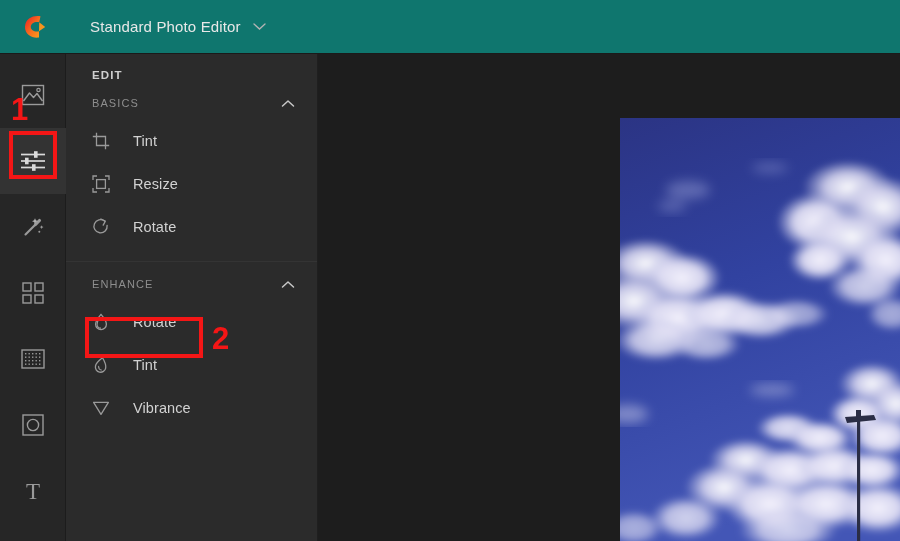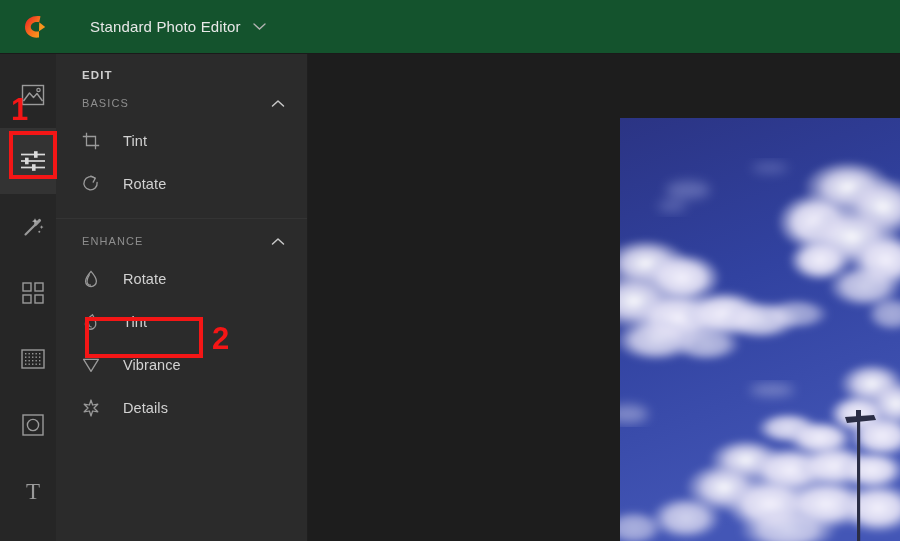--- a/index.html
+++ b/index.html
@@ -14,21 +14,21 @@
   #app {
     position: relative;
     width: 900px; height: 541px;
     background: #1d1d1d;
   }
 
   
   #titlebar {
     position: absolute; left: 0; top: 0;
     width: 900px; height: 54px;
-    background: #14532d;
+    background: #0f766e;
     display: flex; align-items: center;
     border-bottom: 1px solid #1a1a1a;
   }
   #logo-wrap {
     width: 68px; height: 54px;
     display: flex; align-items: center; justify-content: center;
   }
   #logo { display: block; }
   #title-group {
     display: flex; align-items: center; gap: 12px;
@@ -59,21 +59,21 @@
   .rail-item svg { display: block; }
   .rail-letter {
     color: #9a9a9a;
     font-size: 23px;
     font-family: "Liberation Serif", serif;
     line-height: 1;
   }
 
   
   #edit-panel {
-    position: absolute; left: 56px; top: 54px;
+    position: absolute; left: 66px; top: 54px;
     width: 252px; height: 487px;
     background: #2b2b2b;
     border-right: 1px solid #1f1f1f;
     overflow: hidden;
   }
   #panel-title {
     color: #cfcfcf;
     font-size: 11.5px;
     letter-spacing: 1.1px;
     font-weight: bold;
@@ -271,20 +271,32 @@
       <div class="menu-item">
         <span class="menu-icon">
           <svg width="18" height="18" viewBox="0 0 18 18">
             <path d="M4.5 0.8 L4.5 13.5 L17.2 13.5" fill="none" stroke="#9a9a9a" stroke-width="1.3"></path>
             <path d="M0.8 4.5 L13.5 4.5 L13.5 17.2" fill="none" stroke="#9a9a9a" stroke-width="1.3"></path>
           </svg>
         </span>
         <span class="menu-label">Tint</span>
       </div>
 
+      <div class="menu-item">
+        <span class="menu-icon">
+          <svg width="18" height="18" viewBox="0 0 18 18">
+            <path d="M1 5 L1 1 L5 1" fill="none" stroke="#9a9a9a" stroke-width="1.3"></path>
+            <path d="M13 1 L17 1 L17 5" fill="none" stroke="#9a9a9a" stroke-width="1.3"></path>
+            <path d="M17 13 L17 17 L13 17" fill="none" stroke="#9a9a9a" stroke-width="1.3"></path>
+            <path d="M5 17 L1 17 L1 13" fill="none" stroke="#9a9a9a" stroke-width="1.3"></path>
+            <rect x="4.6" y="4.6" width="8.8" height="8.8" fill="none" stroke="#9a9a9a" stroke-width="1.3"></rect>
+          </svg>
+        </span>
+        <span class="menu-label">Resize</span>
+      </div>
 
       <div class="menu-item">
         <span class="menu-icon">
           <svg width="18" height="18" viewBox="0 0 18 18">
             <path d="M15.1 7.4 A6.6 6.6 0 1 1 12.6 3.0" fill="none" stroke="#9a9a9a" stroke-width="1.35" stroke-linecap="round"></path>
             <path d="M8.9 1.0 L13.3 3.2 L11.2 7.1" fill="none" stroke="#9a9a9a" stroke-width="1.35" stroke-linecap="round" stroke-linejoin="round"></path>
           </svg>
         </span>
         <span class="menu-label">Rotate</span>
       </div>
@@ -321,28 +333,20 @@
 
       <div class="menu-item">
         <span class="menu-icon">
           <svg width="18" height="18" viewBox="0 0 18 18">
             <path d="M1.6 3.4 L16.4 3.4 L9 15.4 Z" fill="none" stroke="#9a9a9a" stroke-width="1.3" stroke-linejoin="round"></path>
           </svg>
         </span>
         <span class="menu-label">Vibrance</span>
       </div>
 
-      <div class="menu-item">
-        <span class="menu-icon">
-          <svg width="18" height="18" viewBox="0 0 18 18">
-            <path d="M9 1 L10.6 6.0 L15.8 5.2 L12.0 9 L15.8 12.8 L10.6 12.0 L9 17 L7.4 12.0 L2.2 12.8 L6.0 9 L2.2 5.2 L7.4 6.0 Z" fill="none" stroke="#9a9a9a" stroke-width="1.25" stroke-linejoin="round"></path>
-          </svg>
-        </span>
-        <span class="menu-label">Details</span>
-      </div>
     </div>
 
   </div>
 
   <div id="canvas">
     <div id="photo">
       <svg width="280" height="423" viewBox="0 0 280 423">
         <defs>
           <linearGradient id="sky" x1="0" y1="0" x2="0.25" y2="1">
             <stop offset="0%" stop-color="#2b3484"></stop>

